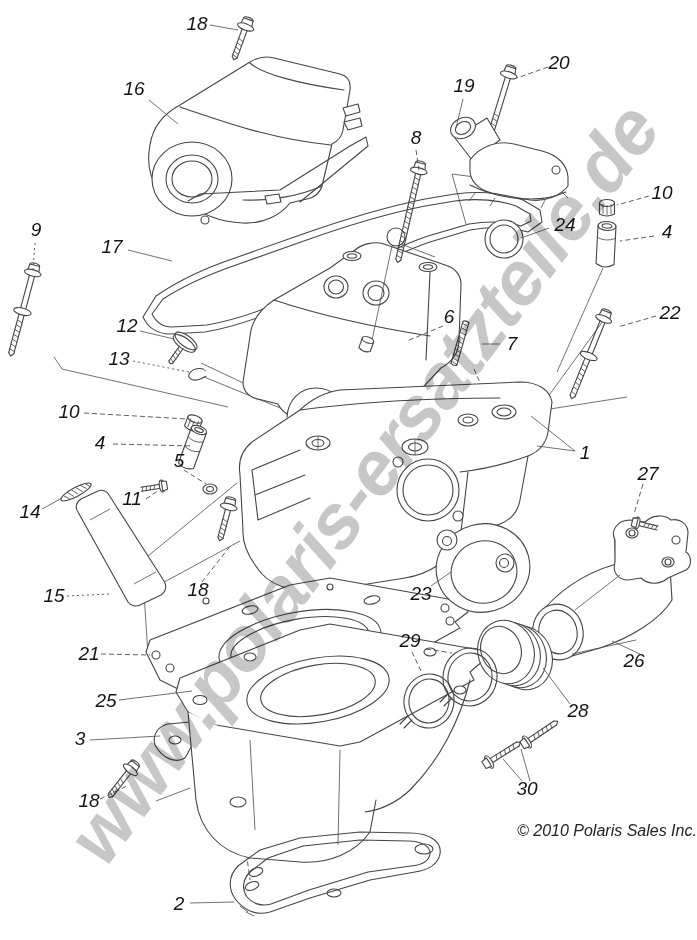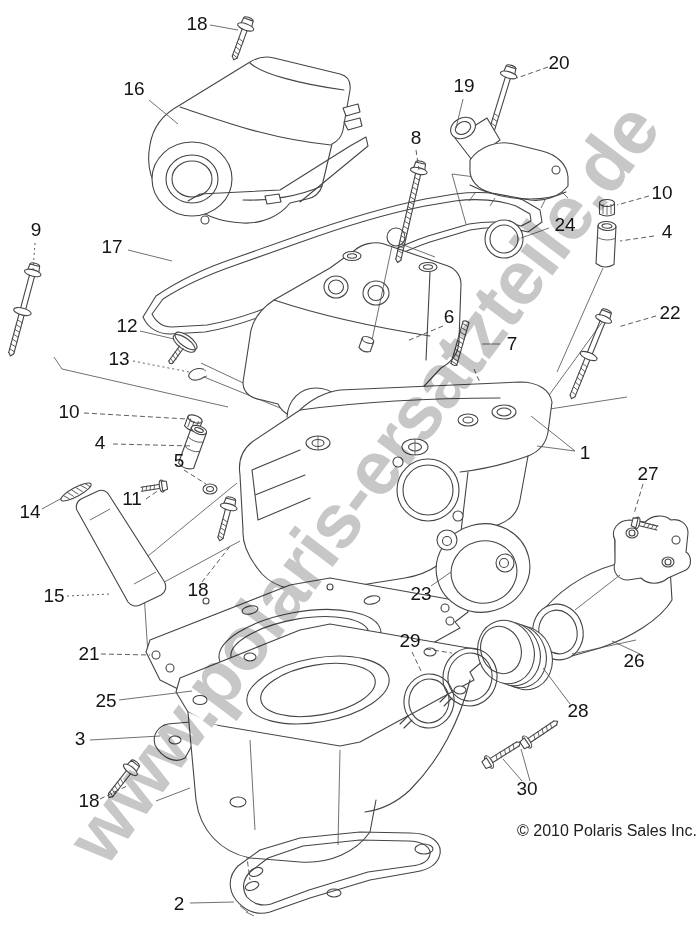--- a/index.html
+++ b/index.html
@@ -1,17 +1,17 @@
 <!DOCTYPE html>
 <html><head>
 <meta charset="utf-8">
 <style>
   html,body{margin:0;padding:0;background:#ffffff;}
   .stage{position:relative;width:697px;height:940px;background:#ffffff;overflow:hidden;
-         font-family:"Liberation Sans",sans-serif;}
+         font-family:"Liberation Sans",sans-serif;font-style:italic;}
   svg{position:absolute;left:0;top:0;}
   .ln{fill:none;stroke:#454545;stroke-width:1.1;stroke-linejoin:round;stroke-linecap:round;}
   .fw{fill:#ffffff;stroke:#454545;stroke-width:1.1;stroke-linejoin:round;stroke-linecap:round;}
   .thin{fill:none;stroke:#4c4c4c;stroke-width:0.8;}
   .dash{fill:none;stroke:#4c4c4c;stroke-width:0.9;stroke-dasharray:5 3;}
   .dot{fill:none;stroke:#4c4c4c;stroke-width:0.9;stroke-dasharray:2 3;}
   .lbl{font-family:"Liberation Sans",sans-serif;font-size:19px;fill:#141414;text-anchor:middle;}
   .watermark{position:absolute;left:-190px;top:441px;width:1100px;height:80px;
              transform:rotate(-53deg);transform-origin:50% 50%;
              font-family:"Liberation Sans",sans-serif;font-weight:bold;font-size:76px;

